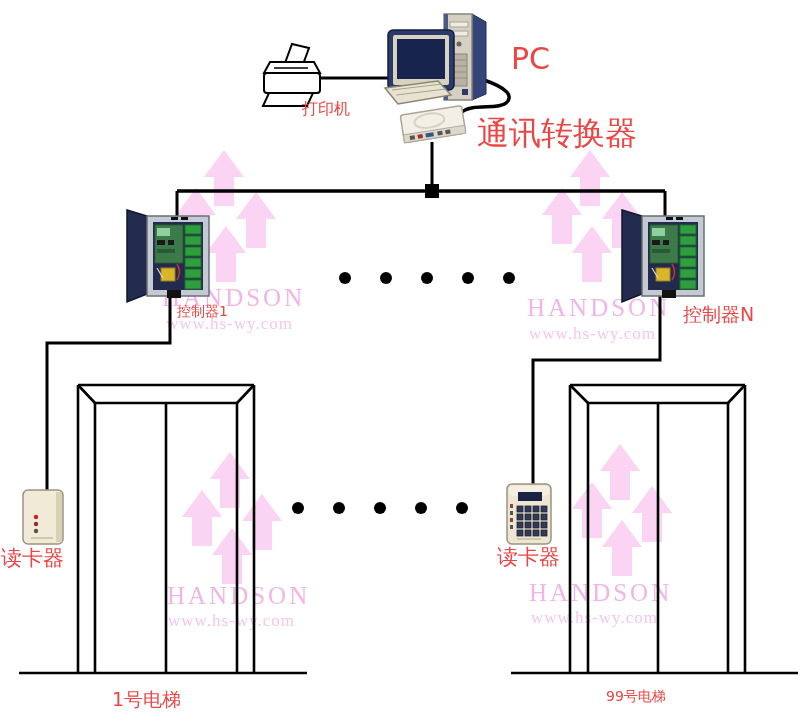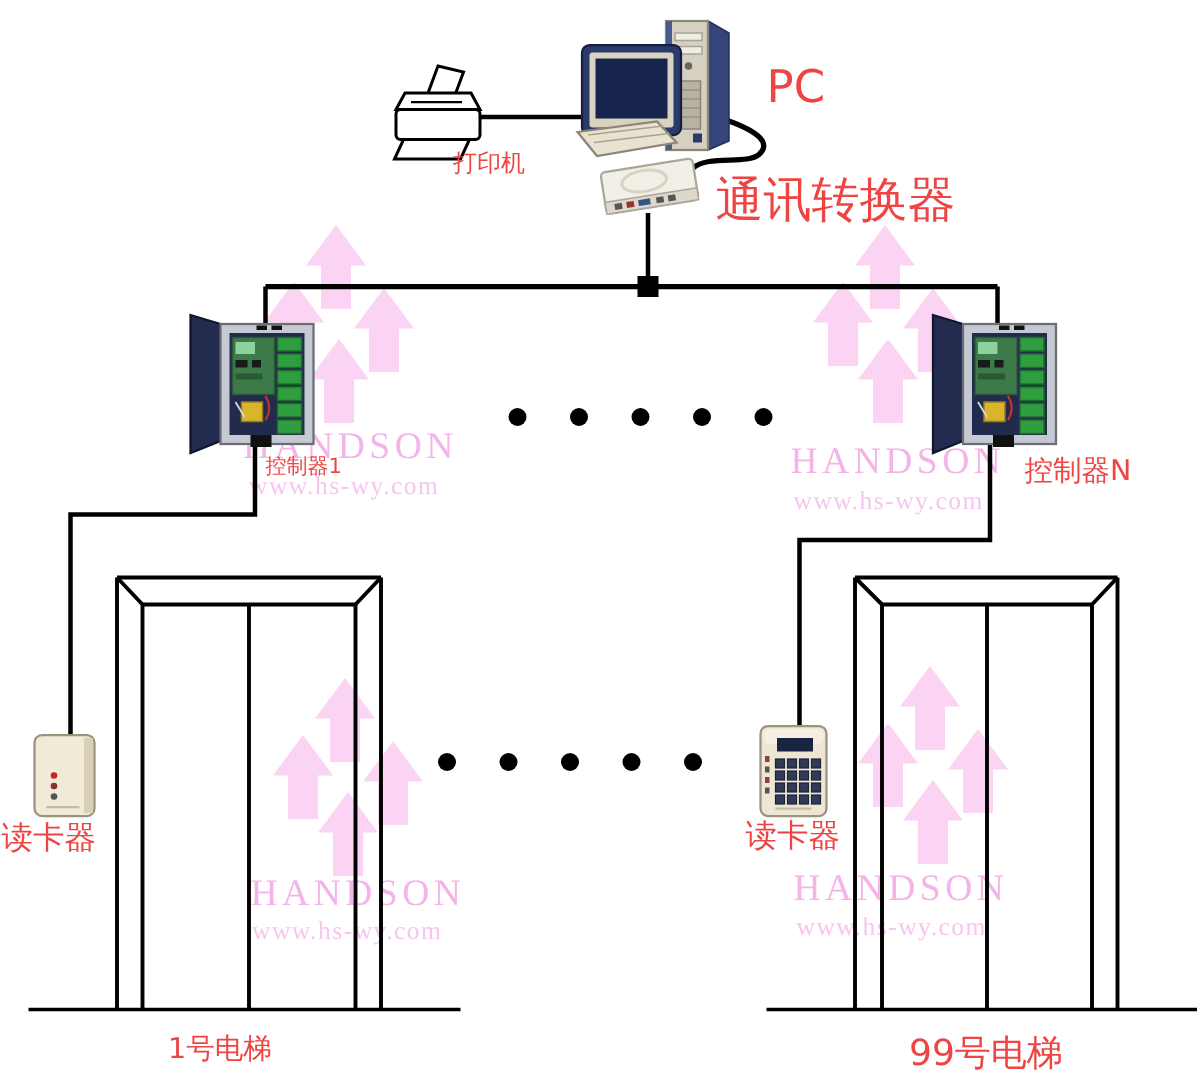--- a/index.html
+++ b/index.html
@@ -25,21 +25,21 @@
     font-family:"DejaVu Sans","Liberation Sans",sans-serif;white-space:nowrap;
   }
   #lbl-pc{left:511px;top:42px;font-size:30px;letter-spacing:0px;}
   #lbl-printer{left:270px;top:100px;font-size:16px;margin-left:32px;}
   #lbl-converter{left:477px;top:116px;font-size:32px;}
   #lbl-ctrl1{left:177px;top:304px;font-size:14px;}
   #lbl-ctrlN{left:666px;top:304px;font-size:19px;margin-left:17px;}
   #lbl-reader-left{left:1px;top:547px;font-size:21px;}
   #lbl-reader-right{left:497px;top:546px;font-size:21px;}
   #lbl-elev1{left:112px;top:689px;font-size:19px;text-align:right;}
-  #lbl-elev99{left:606px;top:689px;font-size:24px;}
+  #lbl-elev99{left:606px;top:689px;font-size:14px;}
   
   .dots-row{position:absolute;display:flex;gap:29px;z-index:2;}
   #dots-controllers{left:339px;top:272px;}
   #dots-readers{left:292px;top:502px;}
   .dot{width:12px;height:12px;border-radius:50%;background:#000;flex:0 0 auto;}
 </style>
 </head>
 <body>
 
 <div id="watermark">

